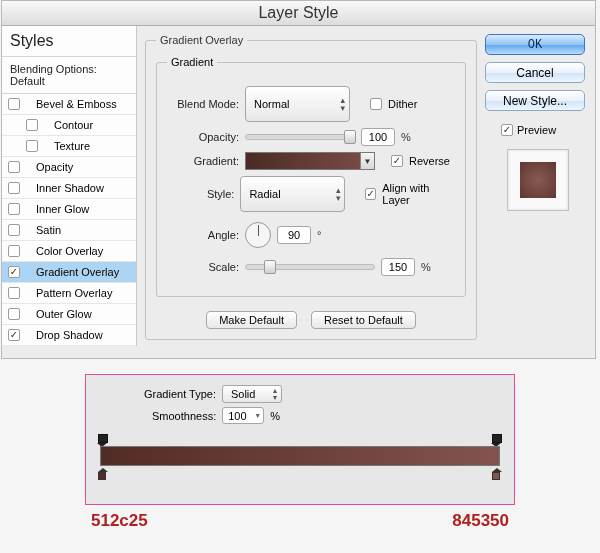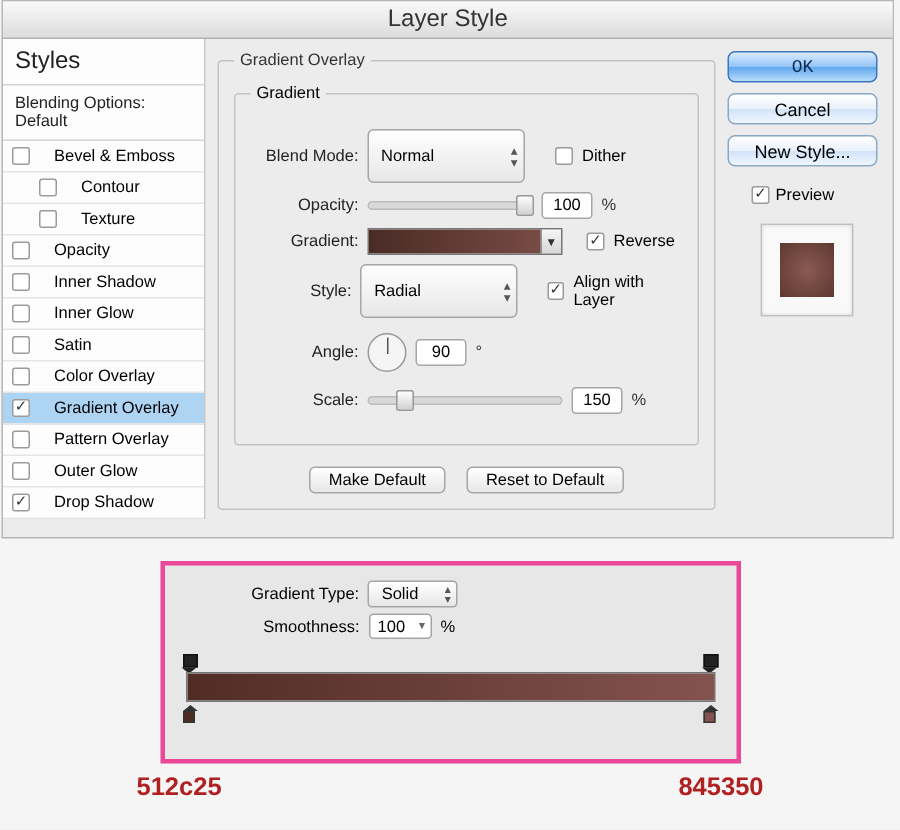--- a/index.html
+++ b/index.html
@@ -208,24 +208,24 @@
   border:1px solid #c0c0c0;
   display:flex;align-items:center;justify-content:center;
   box-shadow: inset 0 0 3px rgba(0,0,0,.15);
 }
 .preview-inner {
   width: 36px; height: 36px;
   background: radial-gradient(circle at 50% 50%, #8a5a53, #5e3830);
 }
 
 .bottom-editor {
-  width: 387px;
+  width: 430px;
   margin: 15px auto 0 auto;
   background:#e7e7e7;
-  border:3px solid #ec4899;
+  border:1px solid #ec4899;
   padding: 6px 14px 22px 14px;
 }
 .be-row { display:flex; align-items:center; gap:6px; margin:4px 0; font-size:11px; }
 .be-lbl { }
 .be-select {
   height: 18px;
   border: 1px solid #a6a6a6;
   border-radius: 3px;
   background: linear-gradient(#ffffff,#e7e7e7);
   display: flex;

